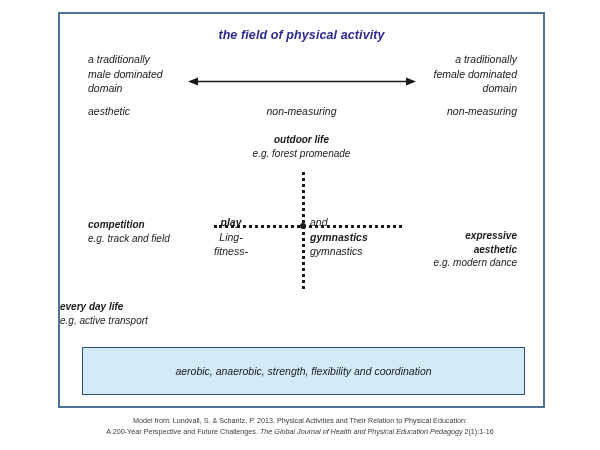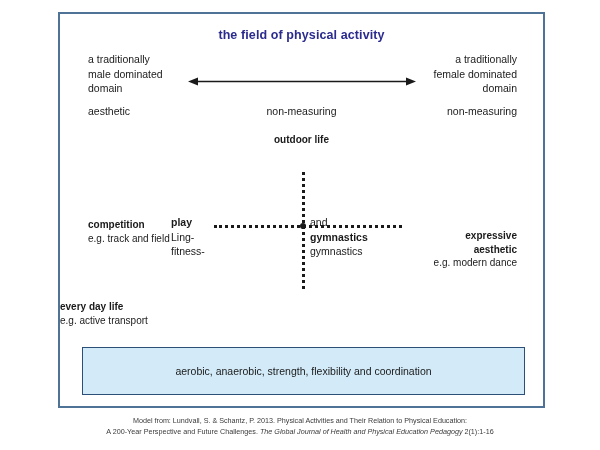--- a/index.html
+++ b/index.html
@@ -19,20 +19,21 @@
   
   #diagram-frame {
     position: absolute;
     left: 58px;
     top: 12px;
     width: 487px;
     height: 396px;
     border: 2px solid #4e7397;
     box-sizing: border-box;
     background: #ffffff;
+    font-style: italic;
   }
 
   
   #diagram-title {
     position: absolute;
     left: 0;
     top: 14px;
     width: 100%;
     text-align: center;
     font-size: 12.5px;
@@ -149,21 +150,21 @@
     border-radius: 50%;
     background: #1a1a1a;
   }
 
   
   #centre-left-labels {
     position: absolute;
     right: 252px;
     top: 201px;
     width: 120px;
-    text-align: left;
+    text-align: center;
     font-size: 10.5px;
     line-height: 14.5px;
   }
   #centre-right-labels {
     position: absolute;
     left: 250px;
     top: 201px;
     width: 140px;
     text-align: left;
     font-size: 10.5px;
@@ -228,20 +229,21 @@
     <polygon points="0,5.5 10,1.4 10,9.6" fill="#1a1a1a"></polygon>
     <polygon points="228,5.5 218,1.4 218,9.6" fill="#1a1a1a"></polygon>
   </svg>
 
   <div class="measure-label" id="measuring-left">aesthetic</div>
   <div class="measure-label" id="measuring-mid">non-measuring</div>
   <div class="measure-label" id="measuring-right">non-measuring</div>
 
   <div class="pole" id="pole-top">
     <span class="pole-title">outdoor life</span>
+    <span class="pole-example">e.g. forest promenade</span>
   </div>
 
   <div class="pole" id="pole-west">
     <span class="pole-title">competition</span>
     <span class="pole-example">e.g. track and field</span>
   </div>
 
   <div class="pole" id="pole-east">
     <span class="pole-title">expressive
 aesthetic</span>

